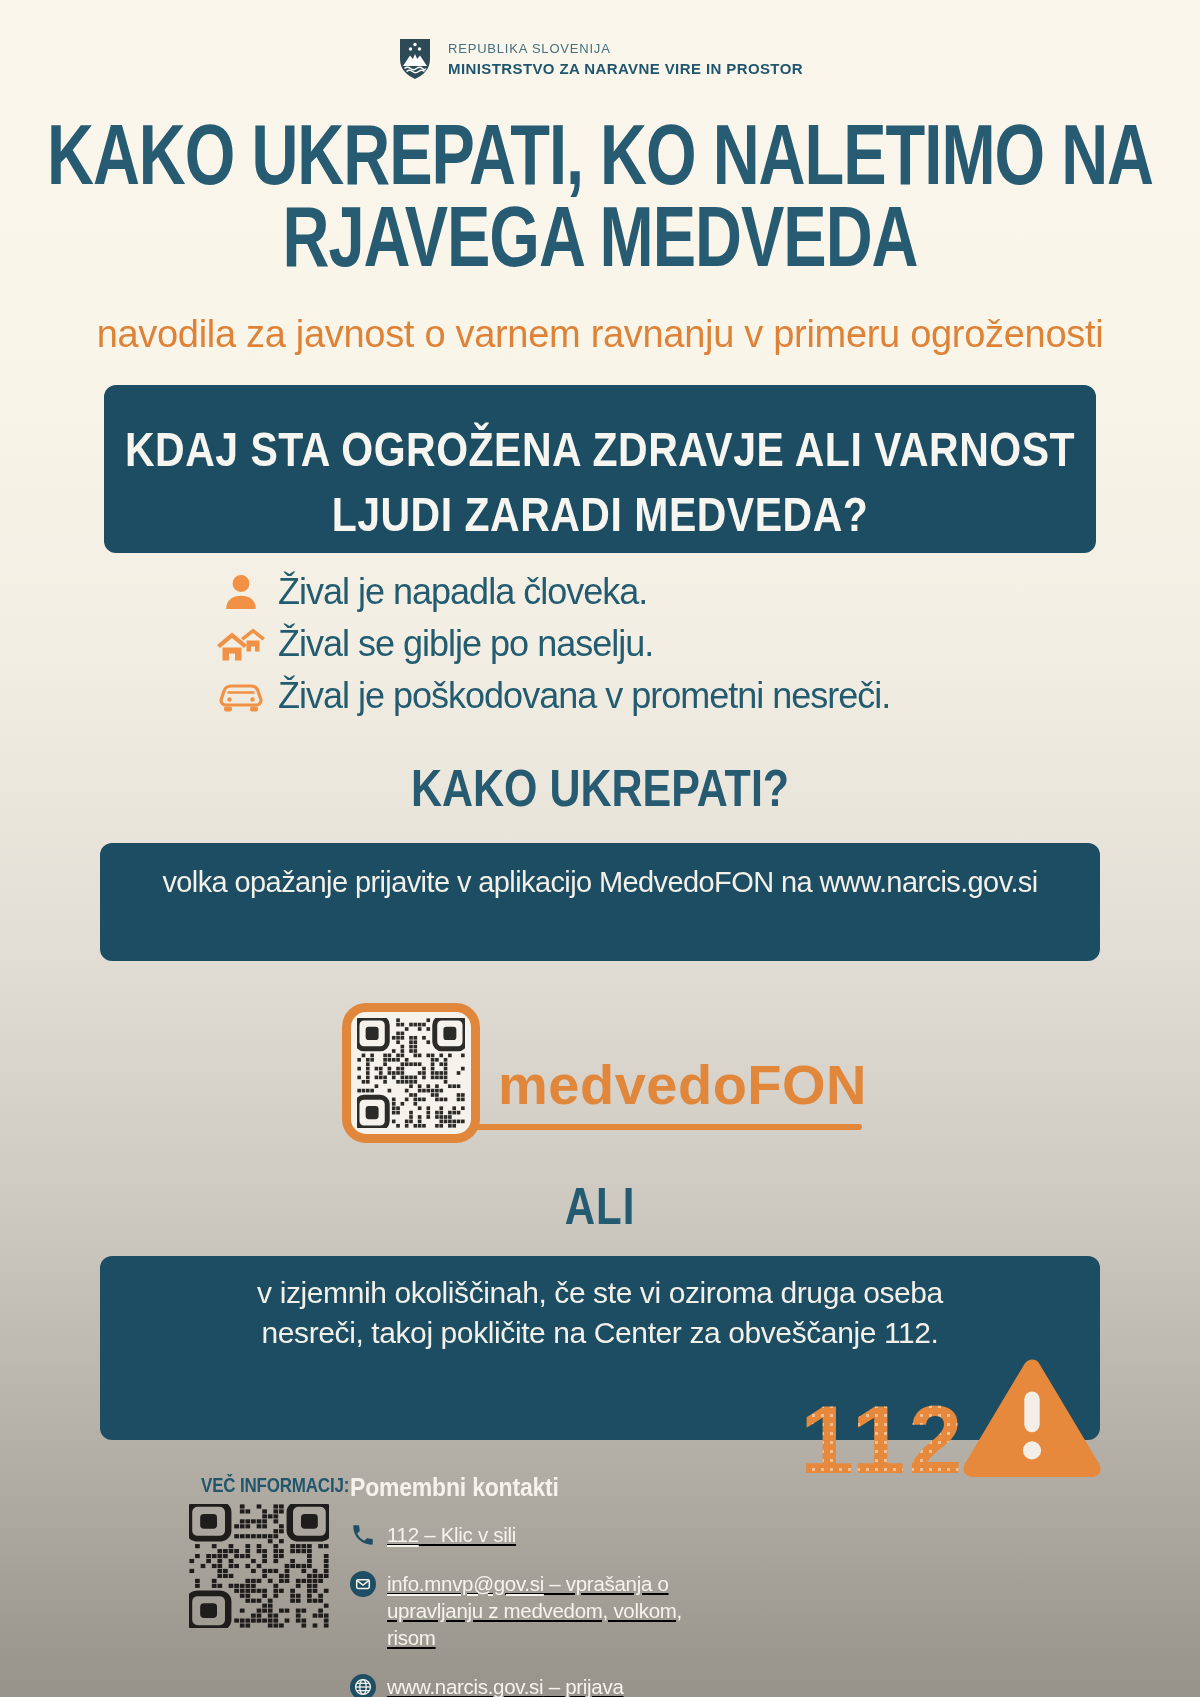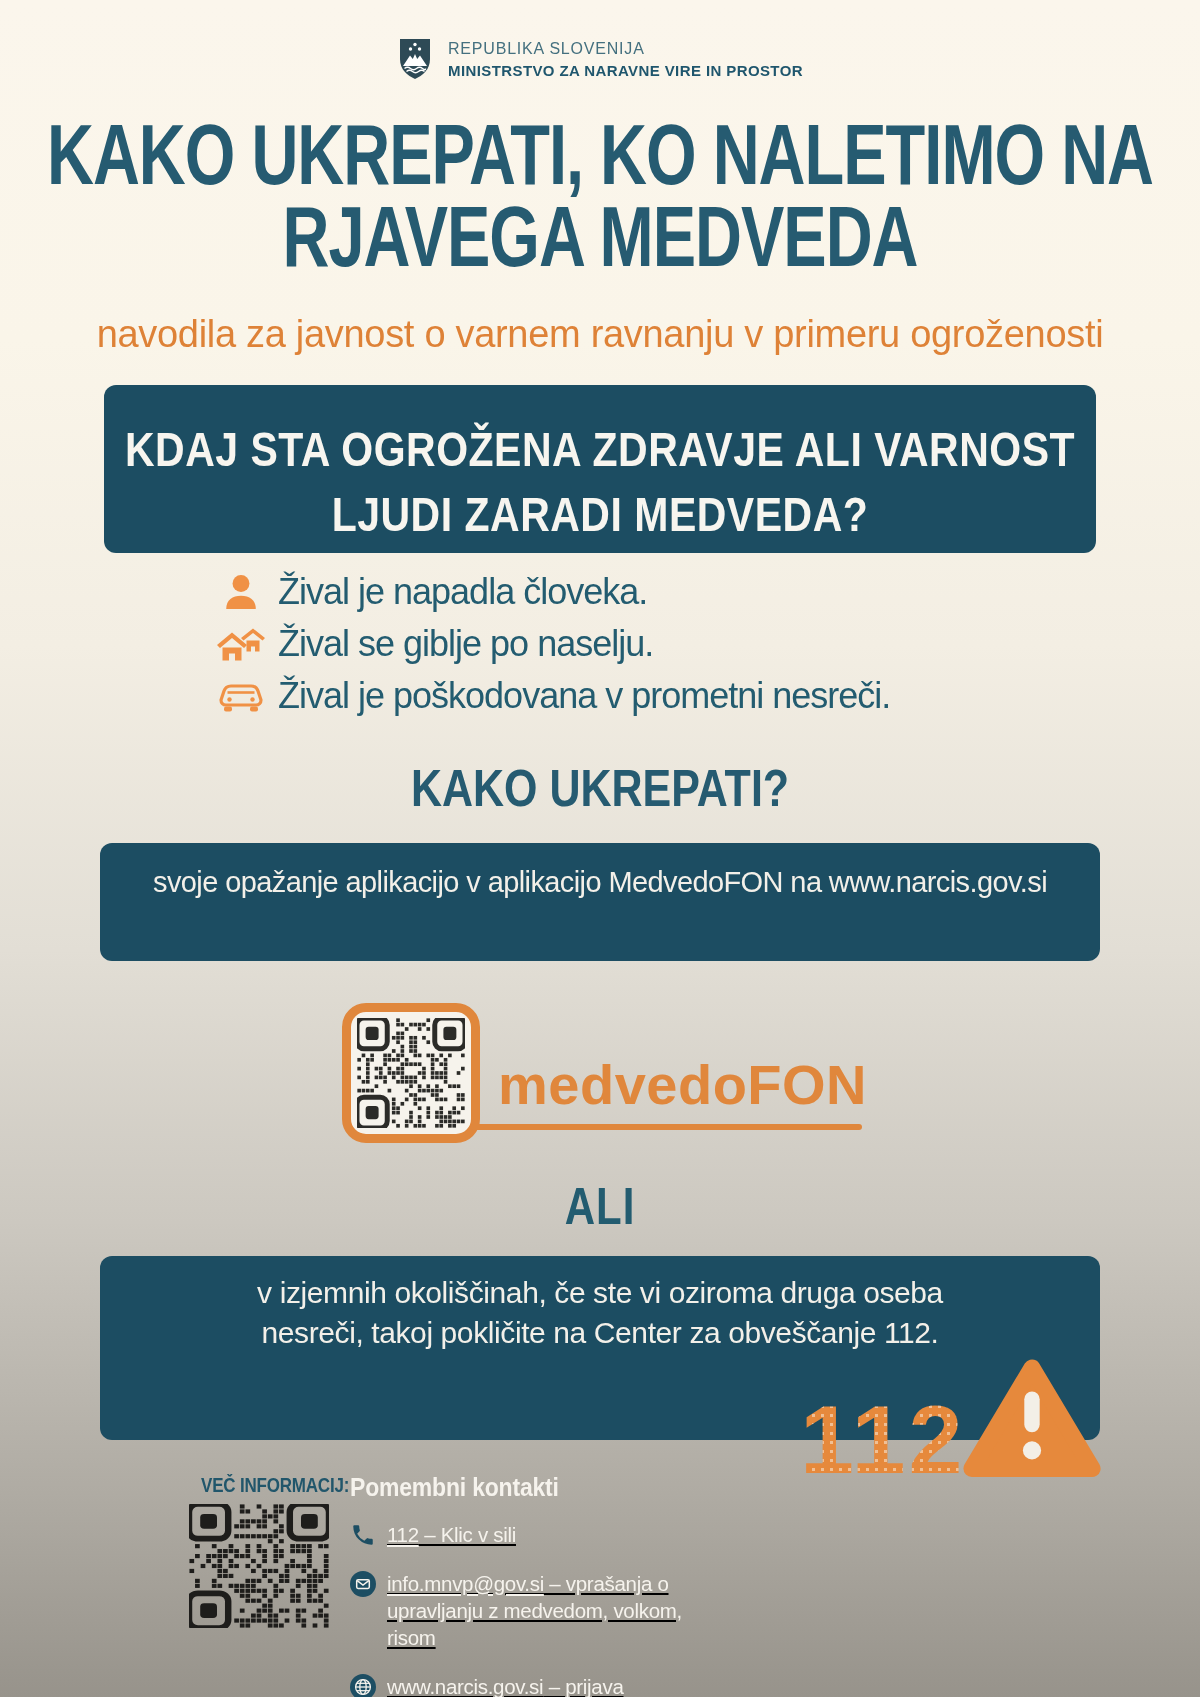--- a/index.html
+++ b/index.html
@@ -4,21 +4,21 @@
 <style>
   html,body{margin:0;padding:0;background:#888;}
   .poster{
     position:relative;width:1200px;height:1697px;overflow:hidden;
     font-family:"Liberation Sans",sans-serif;
     background:linear-gradient(180deg,#FBF6EC 0%,#FAF5E9 20%,#F3EEE3 38%,#E2DED5 56%,#CCC8C0 72%,#AFABA3 88%,#97938B 100%);
   }
   
   .gov-header{position:absolute;top:38px;left:0;right:0;display:flex;justify-content:center;align-items:center;gap:15px;}
   .coat svg{width:36px;height:42px;display:block;}
-  .gov-line1{font-size:16px;color:#44707F;letter-spacing:.8px;}
+  .gov-line1{font-size:13px;color:#44707F;letter-spacing:.8px;}
   .gov-line2{font-size:15px;font-weight:bold;color:#1F566D;letter-spacing:.4px;margin-top:4px;}
   
   .main-title{position:absolute;top:114px;left:0;width:100%;text-align:center;color:#265B71;
     font-weight:bold;font-size:65px;line-height:63px;letter-spacing:-1px;
     transform:scaleY(1.3);transform-origin:50% 0;}
   .subtitle{position:absolute;top:313px;left:0;width:100%;text-align:center;color:#DE8237;font-size:38px;font-weight:500;letter-spacing:-.3px;}
   
   .tealbox{position:absolute;background:#1C4D62;border-radius:12px;color:#F3F0E9;text-align:center;box-sizing:border-box;}
   .box-question{left:104px;top:385px;width:992px;height:168px;}
   .box-question .cond{padding-top:28px;font-size:41px;line-height:55px;font-weight:bold;letter-spacing:.5px;
@@ -131,21 +131,21 @@
             <rect x="32" y="27.5" width="8" height="5" rx="2" fill="#F09145"></rect>
         </svg>
       </span>
       <span class="hazard-text">Žival je poškodovana v prometni nesreči.</span>
     </div>
   </div>
 
   <div class="action-heading">KAKO UKREPATI?</div>
 
   <div class="tealbox box-report">
-    <div>svoje opažanje aplikacijo v aplikacijo MedvedoFON na www.narcis.gov.si</div>
+    <div>volka opažanje prijavite v aplikacijo MedvedoFON na www.narcis.gov.si</div>
   </div>
 
   <div class="qr-badge">
     <svg id="qr-app" viewBox="0 0 100 100" preserveAspectRatio="none">
         <rect x="36.32" y="0.32" width="3.36" height="3.36" fill="#2B2B28"></rect>
         <rect x="64.32" y="0.32" width="3.36" height="3.36" fill="#2B2B28"></rect>
         <rect x="36.32" y="4.32" width="3.36" height="3.36" fill="#2B2B28"></rect>
         <rect x="40.32" y="4.32" width="3.36" height="3.36" fill="#2B2B28"></rect>
         <rect x="48.32" y="4.32" width="3.36" height="3.36" fill="#2B2B28"></rect>
         <rect x="52.32" y="4.32" width="3.36" height="3.36" fill="#2B2B28"></rect>

